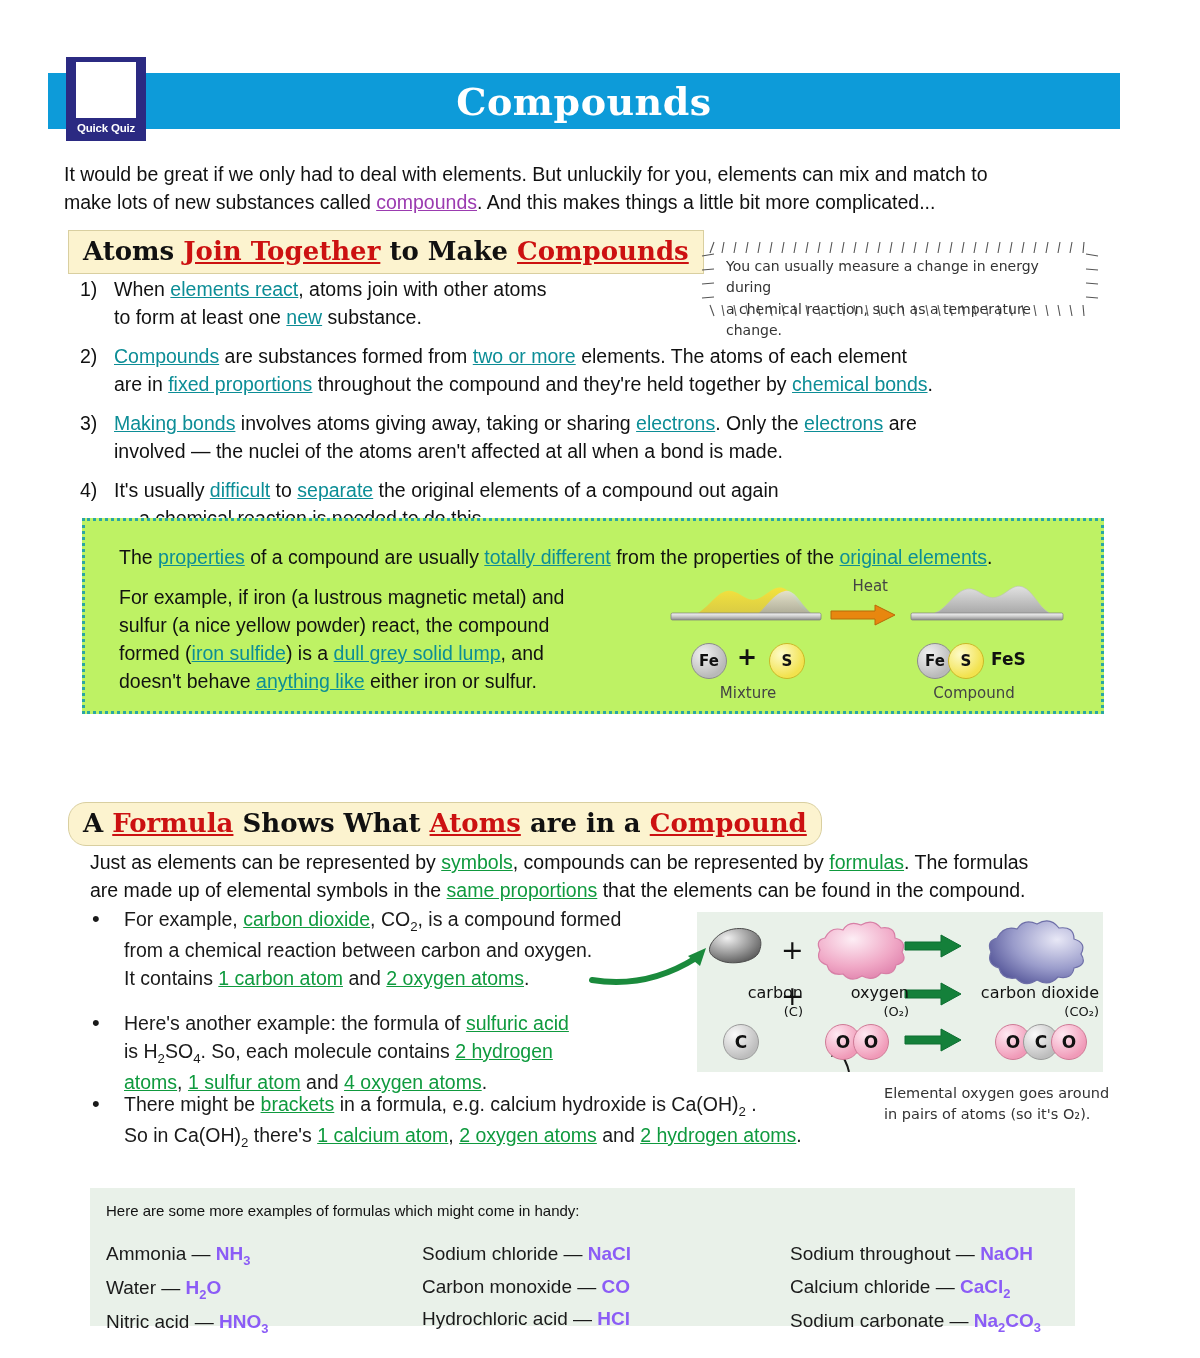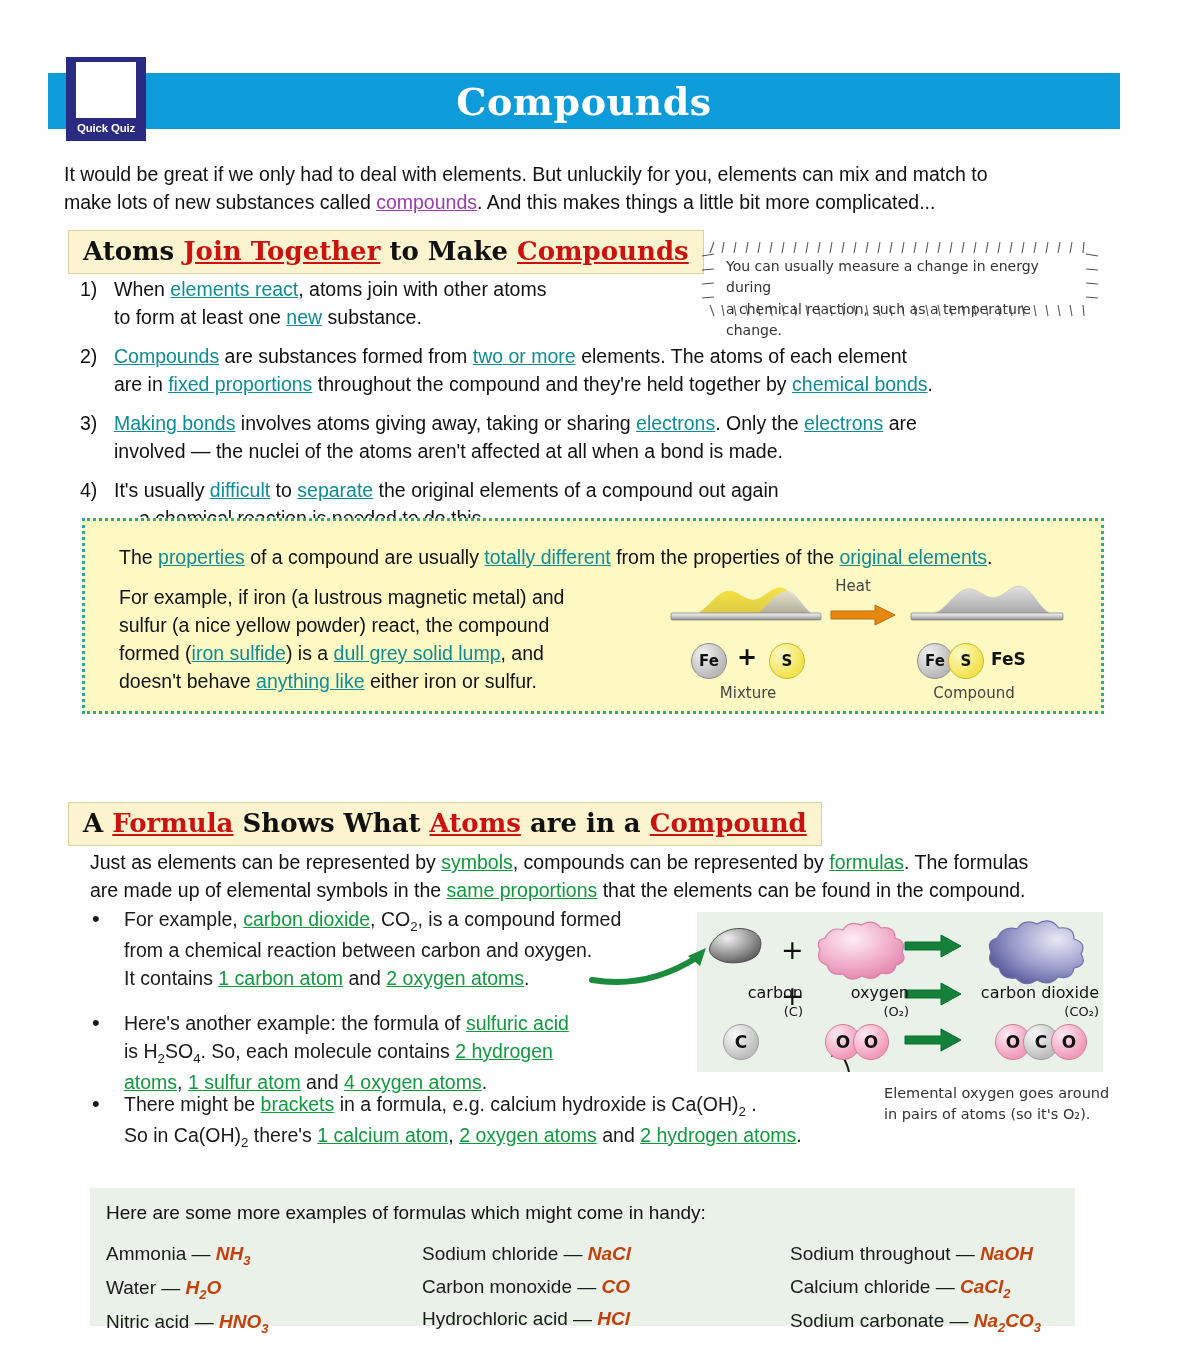--- a/index.html
+++ b/index.html
@@ -39,21 +39,21 @@
   .body-text{
     font-family:"Liberation Sans", sans-serif;
     font-size:19.5px;line-height:1.46;color:#111;
   }
   .intro{
     position:absolute;left:64px;top:160px;width:1056px;
   }
   u.t{ color:#0c8d96; text-decoration:underline; }      
   u.g{ color:#0f9a3e; text-decoration:underline; }      
   u.p{ color:#9b3bb0; text-decoration:underline; }      
-  .grn{ color:#c2410c; font-weight:bold;font-style:italic; }
+  .grn{ color:#8b5cf6; font-weight:bold; }
   sub{font-size:.68em;}
 
   
   .sec-head{
     position:absolute;
     background:#fcf3cf;border:1px solid #d9cfa0;
     padding:5px 14px 7px 14px;
     font-family:"DejaVu Serif", serif;
     font-weight:bold;font-size:26px;white-space:nowrap;
     color:#111;
@@ -73,21 +73,21 @@
   .note-txt{
     position:absolute;left:26px;top:16px;width:348px;
     font-family:"DejaVu Sans", sans-serif;
     font-size:14px;line-height:1.52;color:#333;
   }
   .note svg{position:absolute;left:0;top:0;}
 
   
   .dotbox{
     position:absolute;left:82px;top:518px;width:1022px;height:196px;
-    background:#fef9c3;
+    background:#bef264;
     border:3px dotted #2aa7a3;
     box-sizing:border-box;
   }
   .dotbox .line1{position:absolute;left:34px;top:22px;width:960px;font-size:19.5px;}
   .dotbox .para{position:absolute;left:34px;top:62px;width:510px;font-size:19.5px;line-height:1.44;}
 
   
   .fesdia{position:absolute;left:578px;top:50px;width:430px;height:125px;}
   .fes-label{
     font-family:"DejaVu Sans", sans-serif;font-size:15px;color:#444;
@@ -132,21 +132,21 @@
     position:absolute;left:884px;top:1083px;width:230px;
     font-family:"DejaVu Sans", sans-serif;font-size:14.5px;line-height:1.45;color:#333;
   }
 
   
   .formbox{
     position:absolute;left:90px;top:1188px;width:985px;height:138px;
     background:#e9f1e9;
   }
   .formbox .head{
-    position:absolute;left:16px;top:14px;font-size:19px;color:#111;
+    position:absolute;left:16px;top:14px;font-size:15px;color:#111;
   }
   .fcol{position:absolute;top:50px;font-size:19px;line-height:1.72;}
   .fcol.c1{left:16px;}
   .fcol.c2{left:332px;}
   .fcol.c3{left:700px;}
 </style>
 </head>
 <body>
 
 <div class="page">
@@ -271,35 +271,35 @@
         <path d="M96 42 C104 34 112 22 122 20 C132 18 138 34 148 42 Z" fill="url(#greyg)" opacity=".85"></path>
         <rect x="8" y="42" width="150" height="7" rx="1.5" fill="url(#trayg)" stroke="#7b7b7b" stroke-width=".7"></rect>
 
         <path d="M272 42 C284 38 292 20 304 18 C316 16 322 30 334 26 C344 23 350 12 360 16 C370 20 374 34 386 42 Z" fill="url(#greyg)" stroke="#bdbdbd" stroke-width=".6"></path>
         <rect x="248" y="42" width="152" height="7" rx="1.5" fill="url(#trayg)" stroke="#7b7b7b" stroke-width=".7"></rect>
 
         <g>
           <path d="M168 40 L212 40 L212 34 L232 44 L212 54 L212 48 L168 48 Z" fill="#e8870f" stroke="#b86a08" stroke-width="1"></path>
         </g>
       </svg>
-      <div class="fes-label" style="left:155px;top:6px;width:70px;">Heat</div>
+      <div class="fes-label" style="left:155px;top:6px;width:70px;text-align:right;">Heat</div>
 
       <div class="atom fe" style="left:28px;top:72px;">Fe</div>
       <div class="plus" style="left:74px;top:72px;font-weight:bold;font-size:24px;">+</div>
       <div class="atom s" style="left:106px;top:72px;">S</div>
       <div class="fes-label" style="left:20px;top:113px;width:130px;">Mixture</div>
 
       <div class="atom fe" style="left:254px;top:72px;">Fe</div>
       <div class="atom s" style="left:285px;top:72px;">S</div>
       <div style="position:absolute;left:328px;top:78px;font-family:'DejaVu Sans',sans-serif;font-weight:bold;font-size:17px;color:#111;">FeS</div>
       <div class="fes-label" style="left:246px;top:113px;width:130px;">Compound</div>
     </div>
   </div>
 
-  <div class="sec-head" style="left:68px;top:802px;">
+  <div class="sec-head" style="left:68px;top:802px;border-radius:18px;">
     <span>A </span><span class="r">Formula</span><span> Shows What </span><span class="r">Atoms</span><span> are in a </span><span class="r">Compound</span>
   </div>
 
   <div class="body-text" style="position:absolute;left:90px;top:848px;width:1030px;">
     <div><span>Just as elements can be represented by </span><u class="g">symbols</u><span>, compounds can be represented by </span><u class="g">formulas</u><span>.  The formulas</span></div>
     <div><span>are made up of elemental symbols in the </span><u class="g">same proportions</u><span> that the elements can be found in the compound.</span></div>
   </div>
 
   <div class="co2box co2">
     <svg width="406" height="160" viewBox="0 0 406 160" style="position:absolute;left:0;top:0;">

